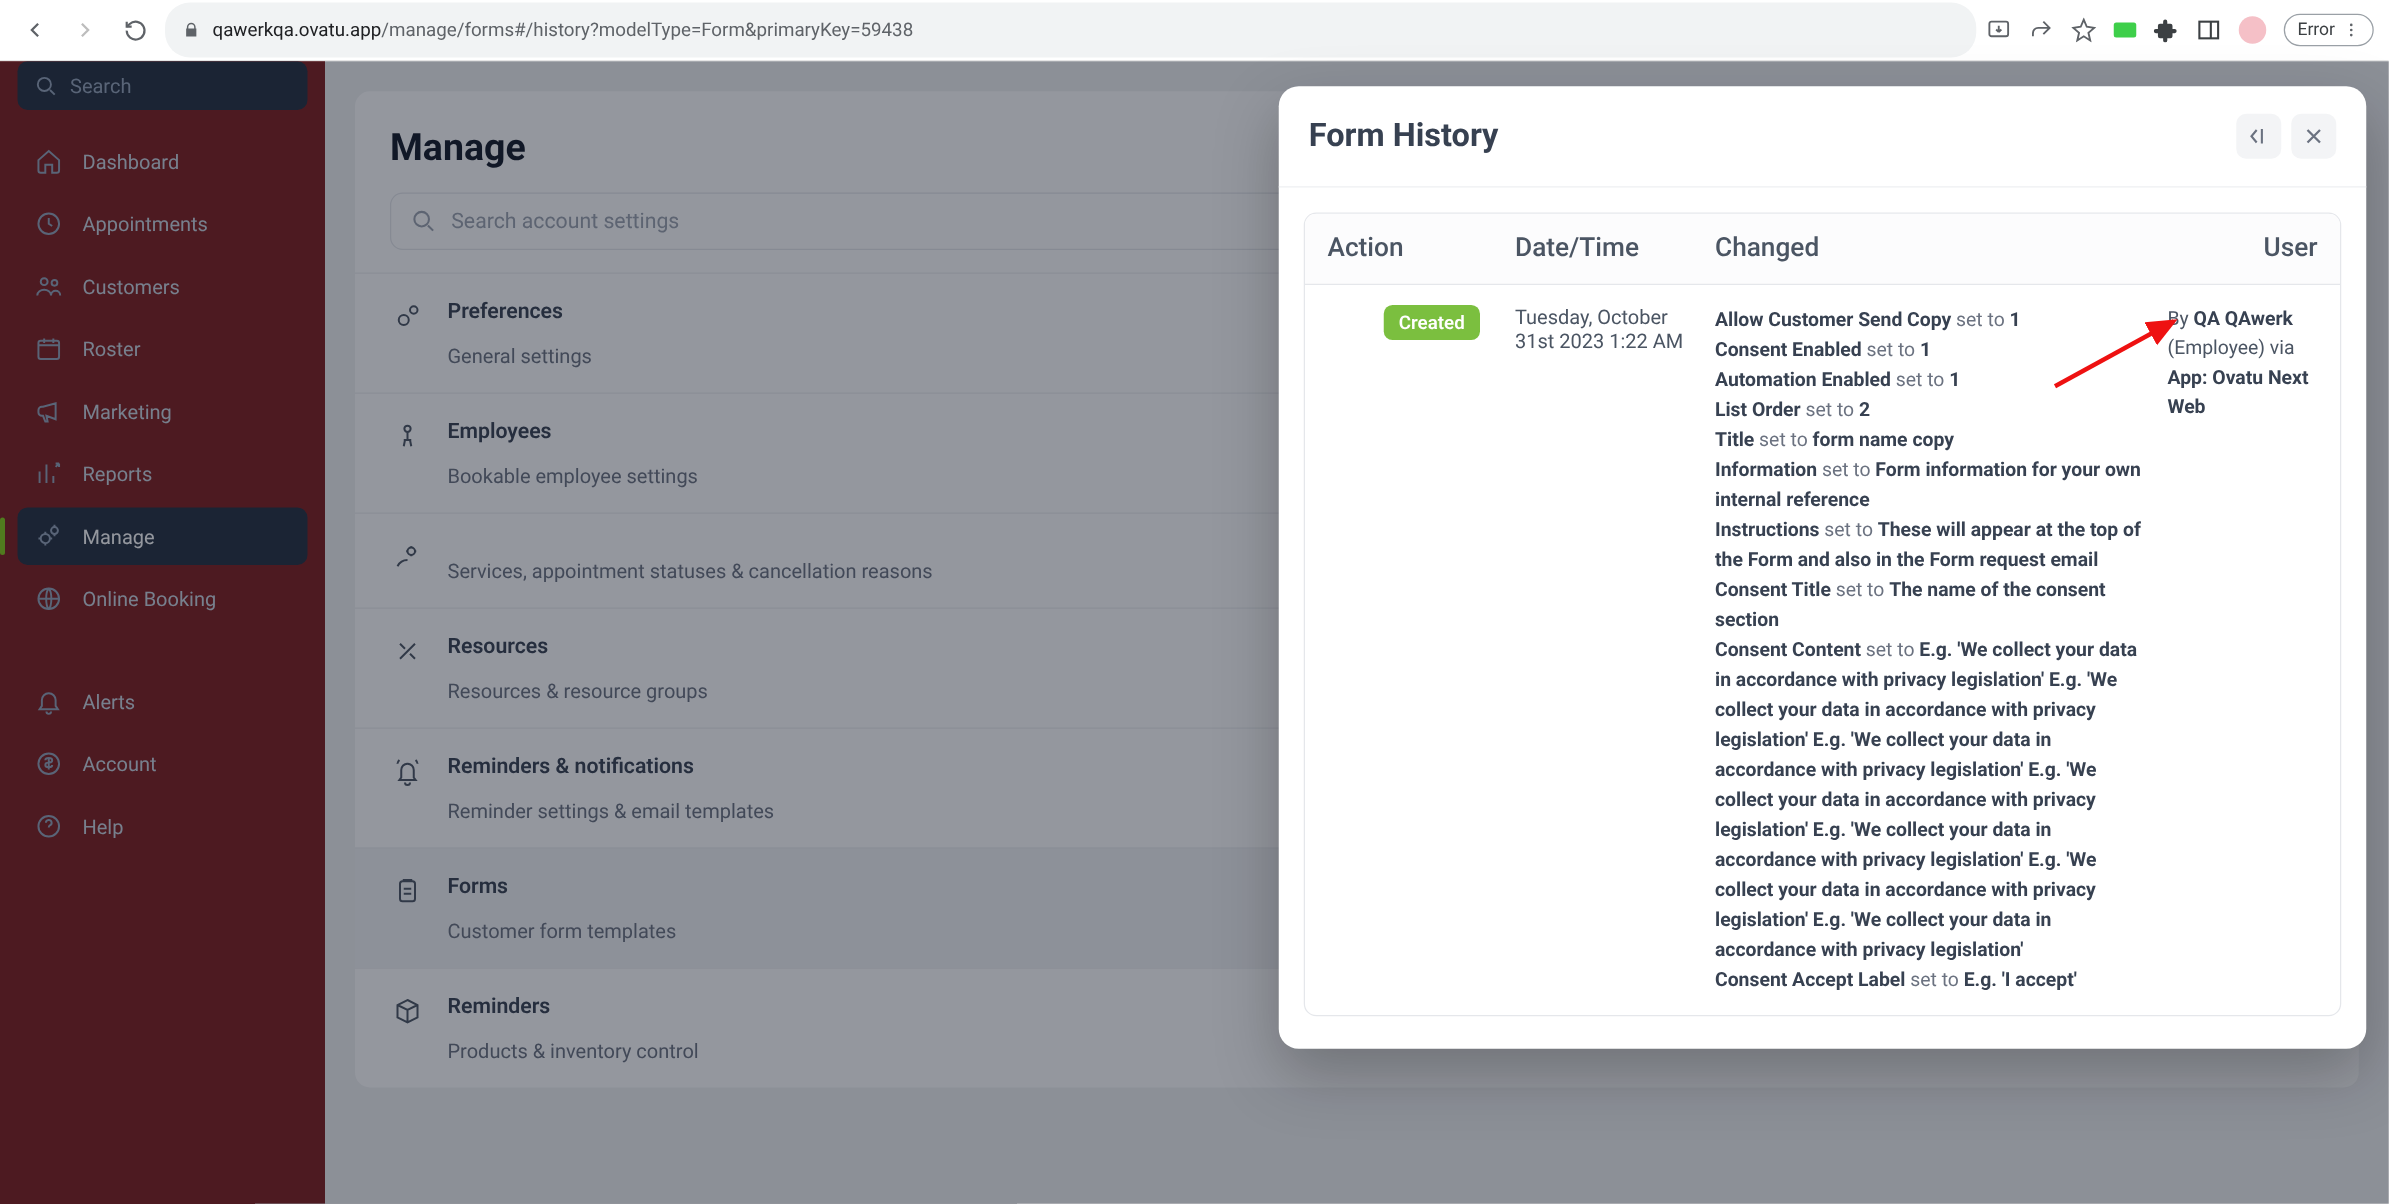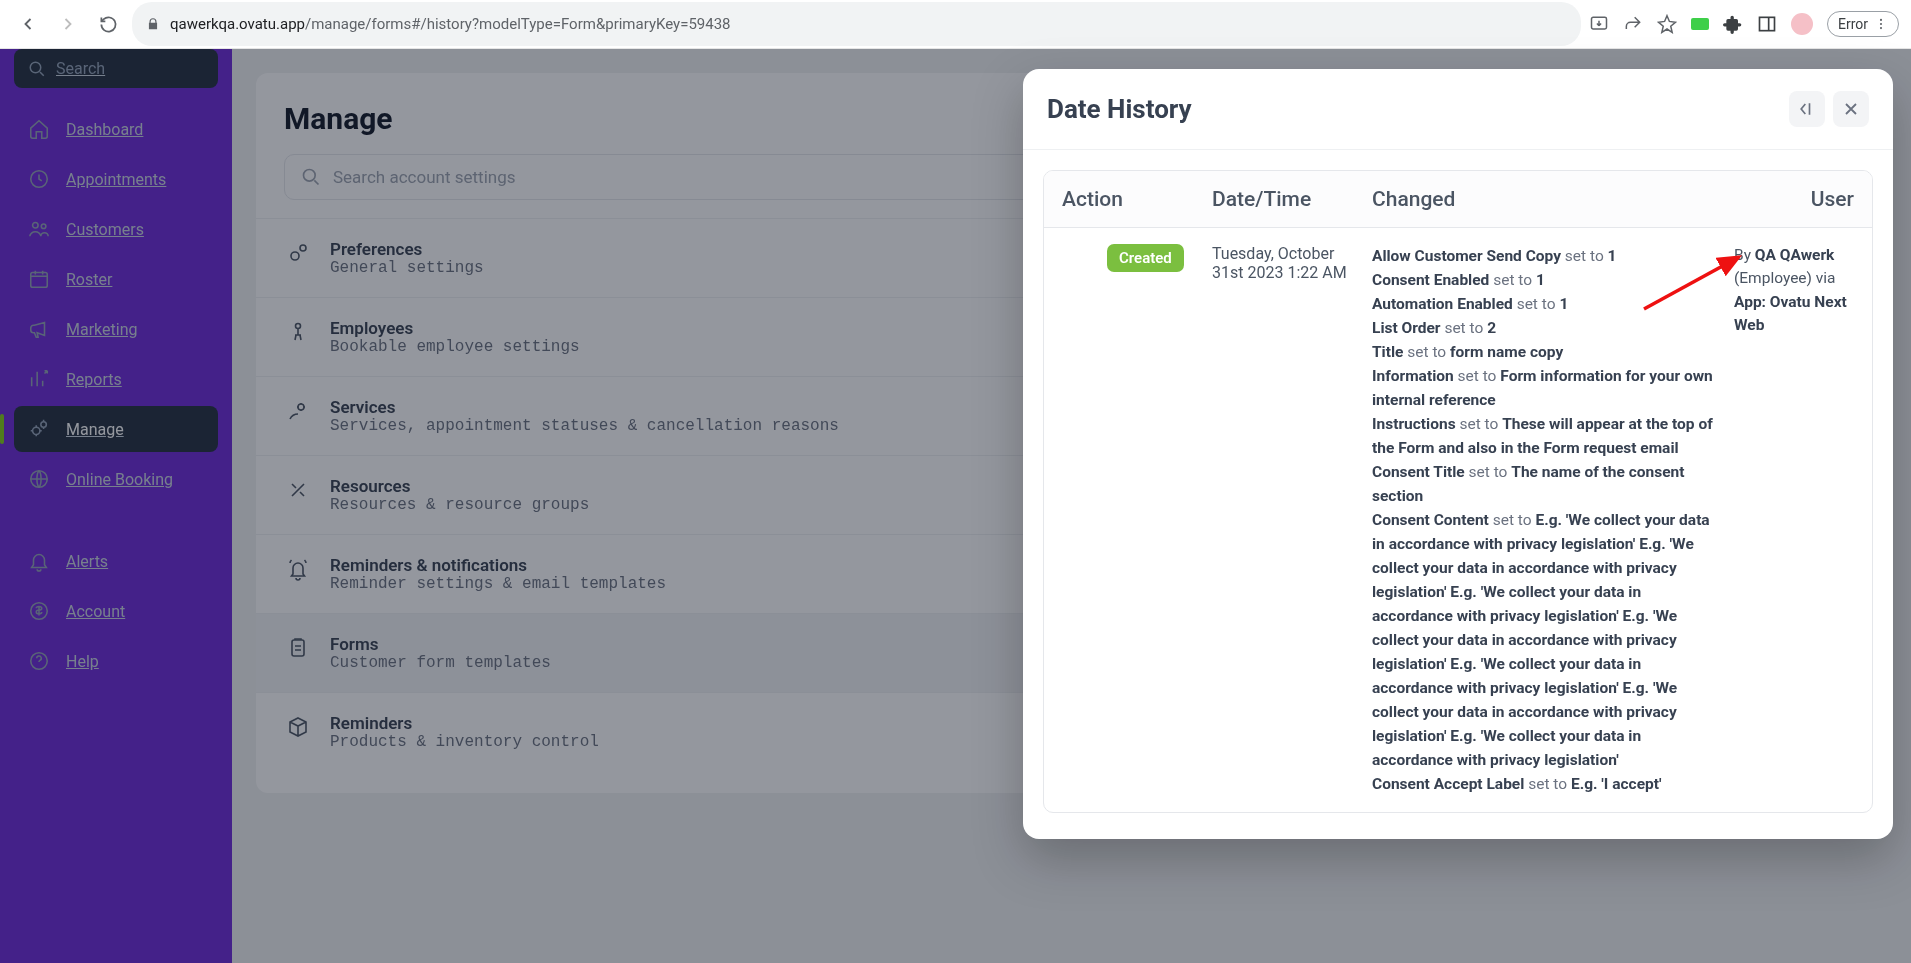--- a/index.html
+++ b/index.html
@@ -13,39 +13,39 @@
 .url-host { color: #202124; }
 .url-path { color: #5f6368; }
 .chrome-icons { display: flex; align-items: center; gap: 14px; color: #5f6368; }
 .chrome-icons > * { display:flex; align-items:center; justify-content:center; }
 .error-chip { border: 1px solid #9aa0a6; border-radius: 16px; padding: 4px 10px; display: flex; align-items: center; gap: 6px; font-size: 14px; color: #3c4043; }
 .avatar-dot { width: 22px; height: 22px; border-radius: 50%; background: #f5c0c7; position: relative; }
 .green-cam { width:18px; height:12px; background:#3ecf4a; border-radius:2px; position:relative; }
 
 
 .app { display: flex; height: calc(100vh - 49px); }
-.sidebar { width: 232px; background: #6d28d9; color: #cbd5e1; padding: 0 14px; overflow-y:auto;text-decoration:underline; }
+.sidebar { width: 260px; background: #7f1d1d; color: #cbd5e1; padding: 0 14px; overflow-y:auto; }
 .search-box { margin: 0 0 18px; background: #232f3f; border-radius: 8px; padding: 10px 14px; display: flex; align-items: center; gap: 10px; color: #94a3b8; font-size: 16px; }
 .nav { display: flex; flex-direction: column; gap: 4px; }
 .nav-item { display: flex; align-items: center; gap: 16px; padding: 12px 14px; border-radius: 8px; font-size: 16px; color: #cbd5e1; cursor: pointer; }
 .nav-item .icon-slot { width: 22px; height: 22px; display:flex; align-items:center; justify-content:center; color:#94a3b8; }
 .nav-item.active { background: #232f3f; position: relative; color:#fff; }
 .nav-item.active::before { content:""; position:absolute; left:-14px; top:8px; bottom:8px; width:4px; background:#84cc16; border-radius:2px; }
 .nav-spacer { height: 28px; }
 
 .main { flex: 1; background: #f1f2f3; padding: 24px; overflow-y:auto; position:relative; }
 .main-card { background:#fff; border-radius:12px; padding: 28px 0 0; min-height: 720px; }
 .main-card h1 { font-size: 30px; font-weight: 700; padding: 0 28px 18px; color:#111827; }
 .settings-search { margin: 0 28px 18px; border:1px solid #e5e7eb; border-radius:10px; padding: 12px 16px; display:flex; align-items:center; gap:12px; color:#9ca3af; font-size:17px; }
 .settings-list { }
 .settings-row { display:flex; gap:18px; padding: 20px 28px; border-top:1px solid #eef0f2; cursor:pointer; }
 .settings-row.active { background:#f3f4f6; }
 .settings-row .row-icon { width:28px; height:28px; color:#4b5563; display:flex; align-items:center; justify-content:center; flex-shrink:0; }
 .settings-row .row-text .row-title { font-size:17px; font-weight:600; color:#374151; }
-.settings-row .row-text .row-sub { font-size:16px; color:#6b7280; margin-top:0;font-family:Liberation Mono, monospace; }
+.settings-row .row-text .row-sub { font-size:16px; color:#6b7280; margin-top:16px; }
 
 
 .overlay { position: fixed; inset: 49px 0 0 0; background: rgba(17,24,39,0.45); display:flex; justify-content:flex-end; align-items:flex-start; padding: 20px 18px; }
 .modal { background:#fff; border-radius:16px; width: 870px; max-height: calc(100vh - 90px); display:flex; flex-direction:column; box-shadow: 0 20px 50px rgba(0,0,0,0.25); }
 .modal-head { display:flex; align-items:center; justify-content:space-between; padding: 22px 24px; border-bottom:1px solid #eef0f2; }
 .modal-head h2 { font-size:26px; font-weight:700; color:#374151; }
 .modal-head .head-actions { display:flex; gap:8px; }
 .head-btn { width:36px; height:36px; border-radius:8px; background:#f3f4f6; display:flex; align-items:center; justify-content:center; color:#6b7280; cursor:pointer; }
 .modal-body { padding: 20px 20px 26px; overflow-y:auto; }
 .hist-table { border:1px solid #e5e7eb; border-radius:10px; overflow:hidden; }
@@ -285,21 +285,20 @@
             </div>
           </div>
         <div class="settings-row">
             <div class="row-icon">
               <svg width="24" height="24" viewBox="0 0 24 24" fill="none" stroke="currentColor" stroke-width="1.6">
                 <circle cx="15" cy="8" r="3"></circle>
                 <path d="M15 4v1M15 11v1M11 8h1M18 8h1M4 20c2-4 5-5 8-5"></path>
               </svg>
             </div>
             <div class="row-text">
-              <div class="row-title">Services</div>
               <div class="row-sub">Services, appointment statuses &amp; cancellation reasons</div>
             </div>
           </div>
         <div class="settings-row">
             <div class="row-icon">
               <svg width="24" height="24" viewBox="0 0 24 24" fill="none" stroke="currentColor" stroke-width="1.6">
                 <path d="M6 18L18 6M6 6l4 4M14 14l4 4"></path>
               </svg>
             </div>
             <div class="row-text">
@@ -342,21 +341,21 @@
             </div>
           </div>
       </div>
     </div>
   </main>
 </div>
 
 <div class="overlay">
   <div class="modal">
     <div class="modal-head">
-      <h2>Date History</h2>
+      <h2>Form History</h2>
       <div class="head-actions">
         <div class="head-btn">
           <svg width="20" height="20" viewBox="0 0 24 24" fill="none" stroke="currentColor" stroke-width="2">
               <path d="M10 6l-5 6 5 6M15 5v14"></path>
             </svg>
         </div>
         <div class="head-btn">
           <svg width="20" height="20" viewBox="0 0 24 24" fill="none" stroke="currentColor" stroke-width="2.2">
               <path d="M6 6l12 12M18 6L6 18"></path>
             </svg>

